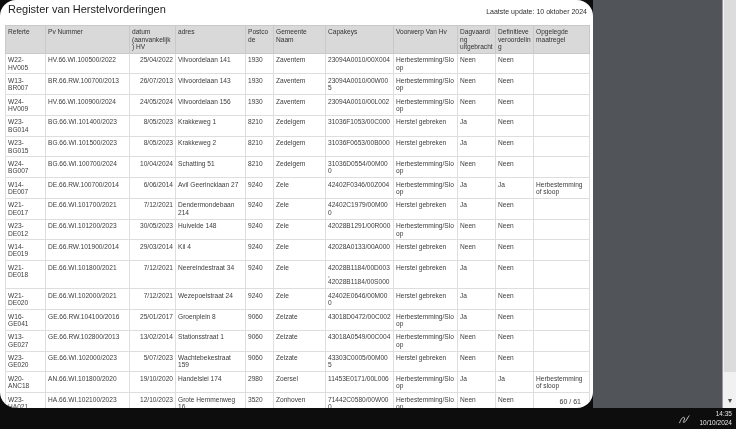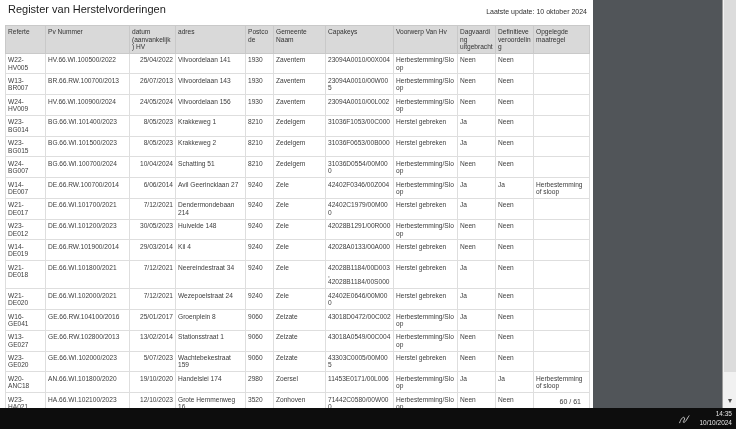--- a/index.html
+++ b/index.html
@@ -1,18 +1,18 @@
 <!DOCTYPE html>
 <html><head>
 <meta charset="utf-8">
 <style>
   html,body{margin:0;padding:0;background:#000;}
   .screen{position:relative;width:736px;height:429px;overflow:hidden;
           font-family:"Liberation Sans",sans-serif;background:#0d0d0d;}
-  .page{position:absolute;left:0;top:0;width:593px;height:408px;background:#ffffff;overflow:hidden;}
+  .page{position:absolute;left:0;top:0;width:593px;height:408px;background:#ffffff;overflow:hidden;border-radius:16px;}
   .page-title{position:absolute;left:8px;top:3px;font-size:11px;font-weight:500;color:#1c1c1c;margin:0;}
   .last-update{position:absolute;right:6px;top:8px;font-size:7px;color:#2e2e2e;}
   table.register{position:absolute;left:5px;top:25px;width:584px;border-collapse:collapse;table-layout:fixed;}
   table.register th{background:#d9d9d9;color:#333;font-weight:400;font-size:6.6px;text-align:left;
         vertical-align:top;padding:2px 2px;line-height:1.15;border:1px solid #c9c9c9;word-wrap:break-word;}
   table.register td{font-size:6.6px;color:#3c3c3c;vertical-align:top;padding:2.5px 2px;line-height:1.12;
         border:1px solid #dedede;word-wrap:break-word;overflow:hidden;}
   table.register td.num{text-align:right;}
   .page-num{position:absolute;right:12px;bottom:3px;font-size:7px;color:#3a3a3a;}
   .side-panel{position:absolute;left:593px;top:0;width:129px;height:408px;background:#515559;}

